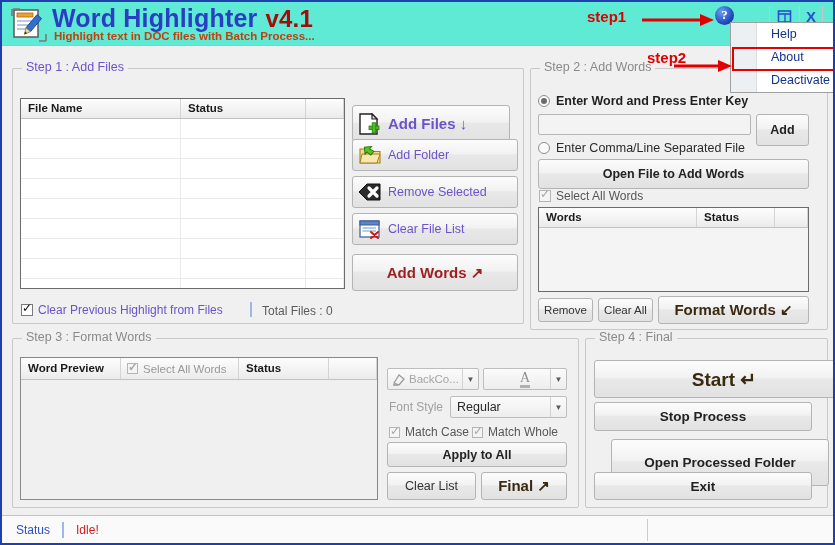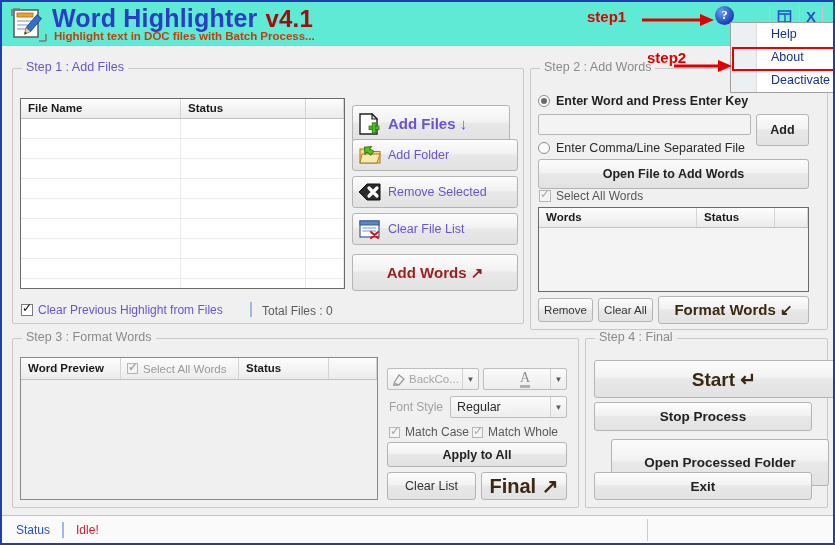--- a/index.html
+++ b/index.html
@@ -436,21 +436,21 @@
   <span style="color:#585858; font-size:12px;">Match Whole</span>
 </div>
 
 <div class="btn center" style="left:385px; top:440px; width:180px; height:25px;">
   <span class="btn-plain">Apply to All</span>
 </div>
 <div class="btn center" style="left:385px; top:470px; width:89px; height:28px;">
   <span style="font-size:12.5px; color:#333;">Clear List</span>
 </div>
 <div class="btn center" style="left:479px; top:470px; width:86px; height:28px;">
-  <span class="btn-dark" style="font-size:20px;">Final ↗</span>
+  <span class="btn-dark" style="font-size:15px;">Final ↗</span>
 </div>
 
 <div class="group" style="left:583px; top:336px; width:243px; height:170px;">
   <div class="legend gray">Step 4 : Final</div>
 </div>
 
 <div class="btn center" style="left:592px; top:358px; width:260px; height:38px;">
   <span class="btn-dark" style="font-size:19px;">Start ↵</span>
 </div>
 <div class="btn center" style="left:592px; top:400px; width:218px; height:29px;">

